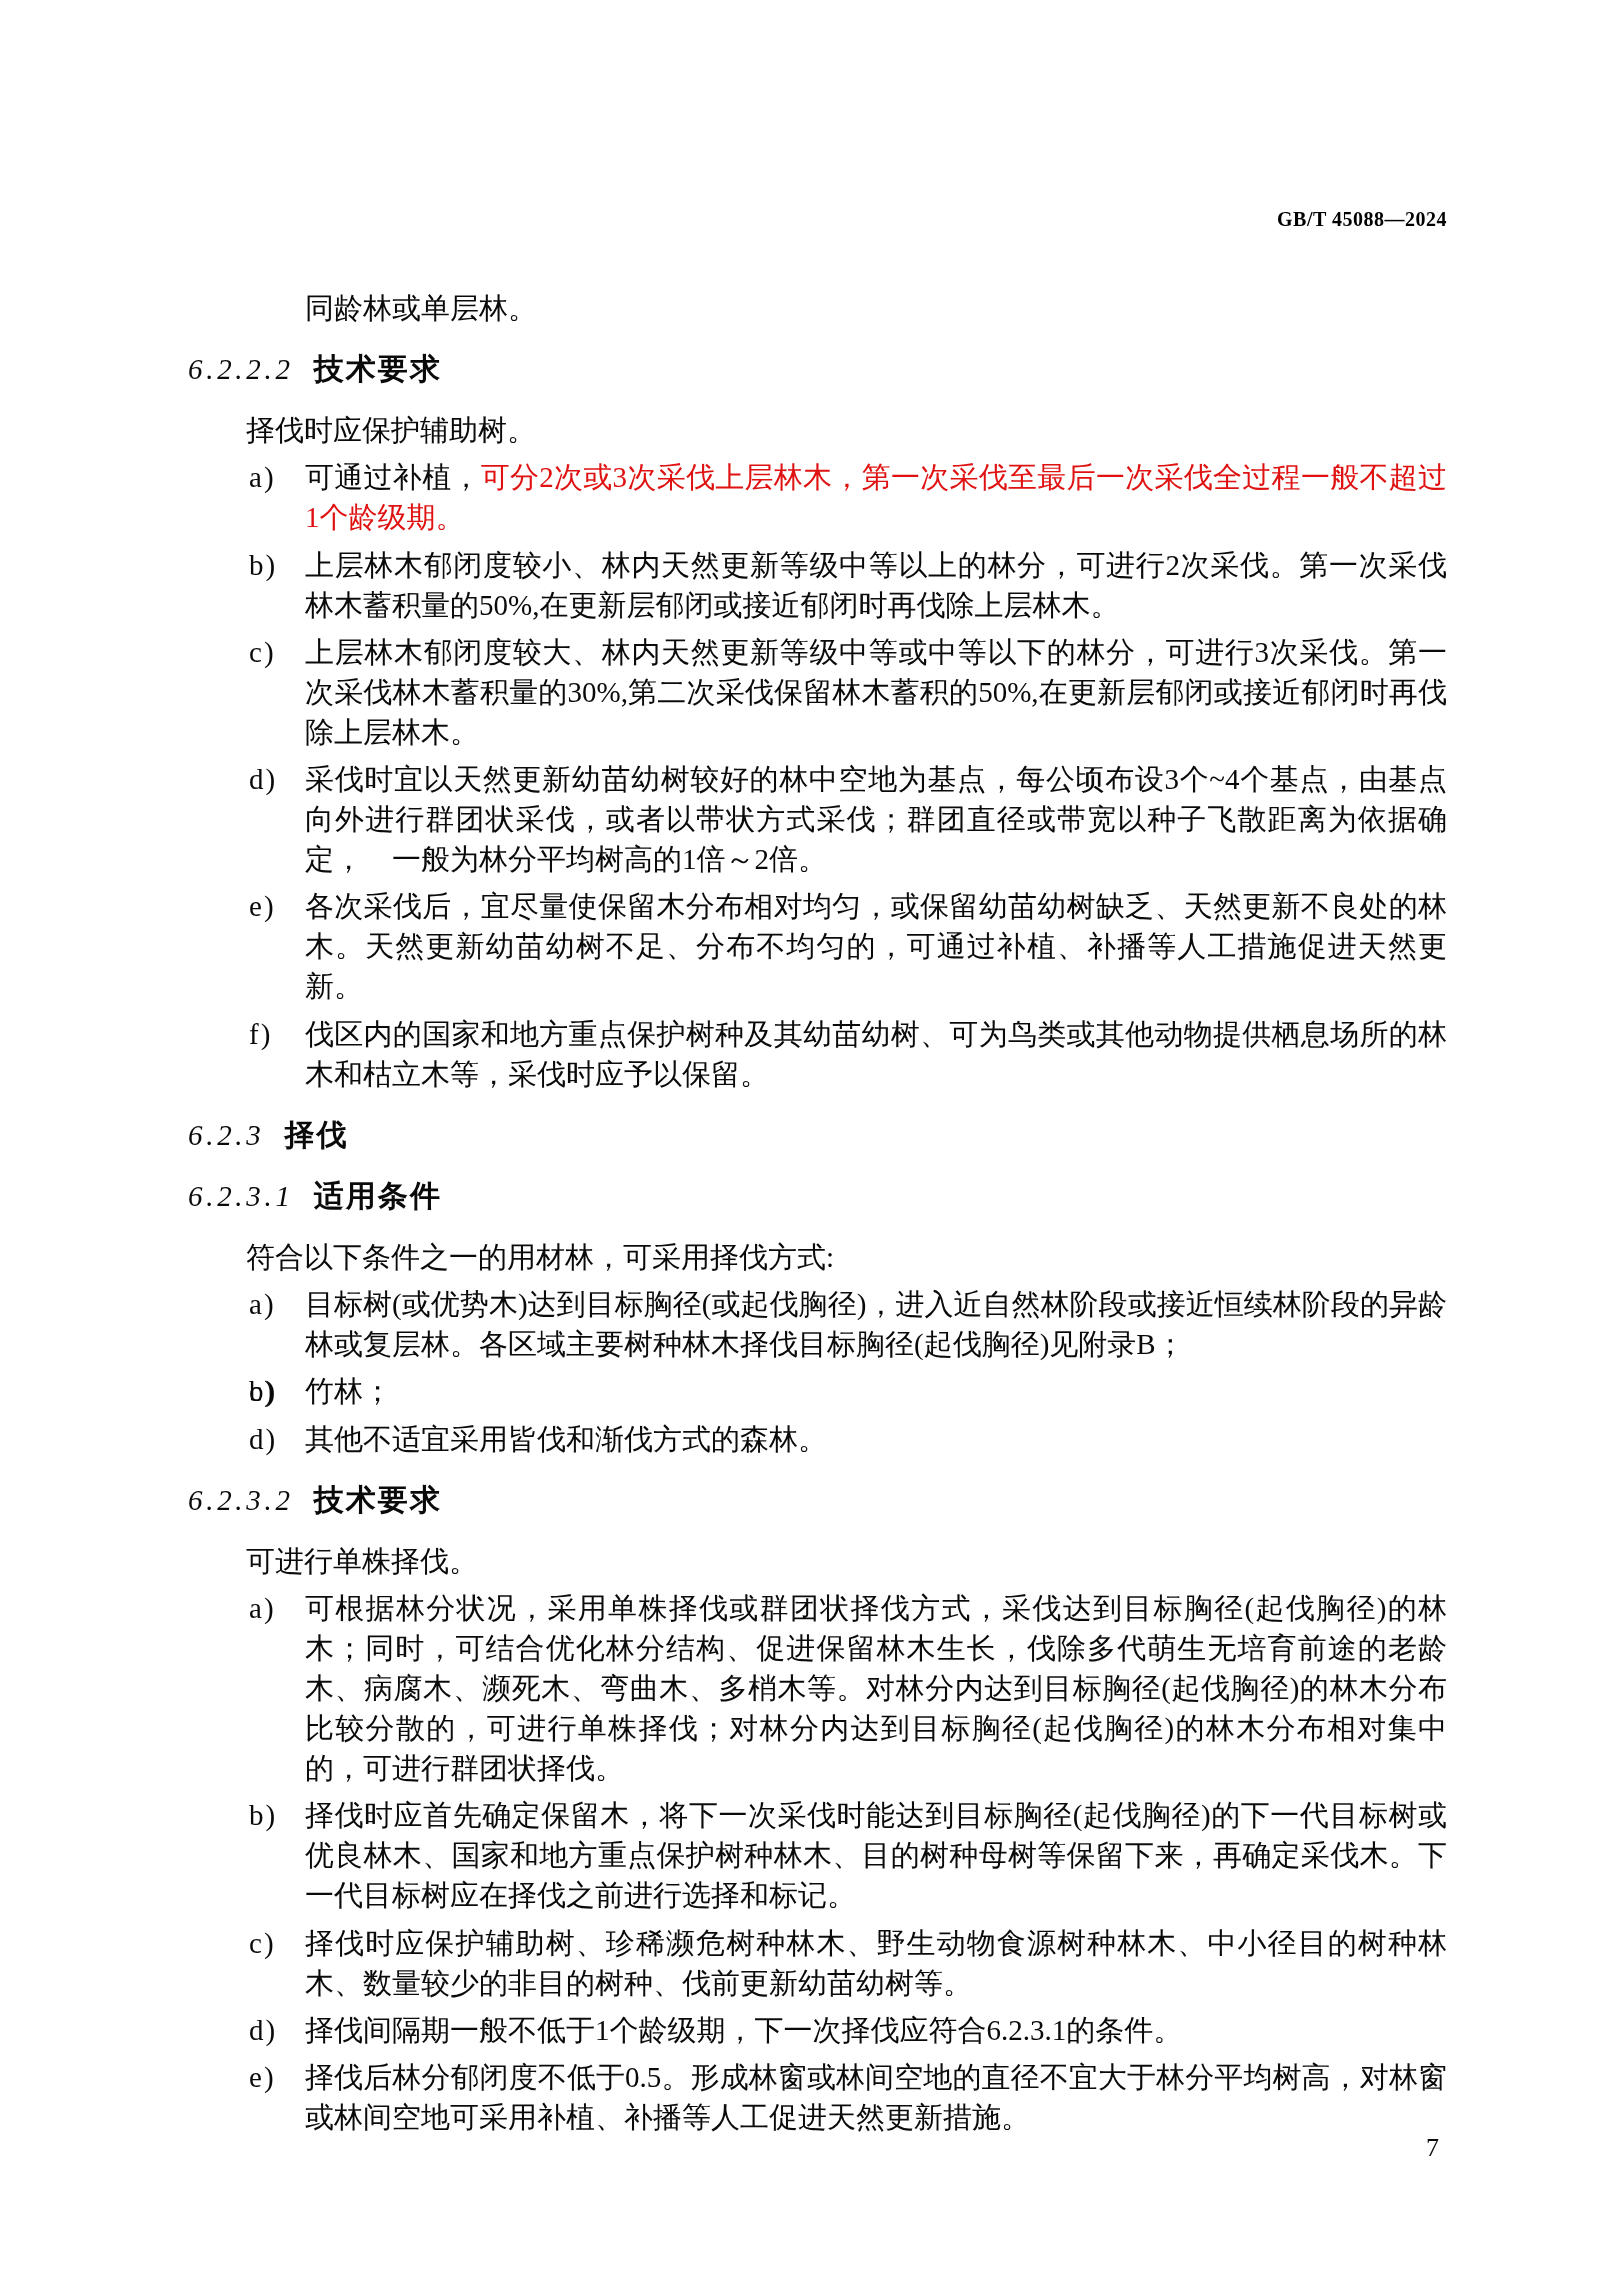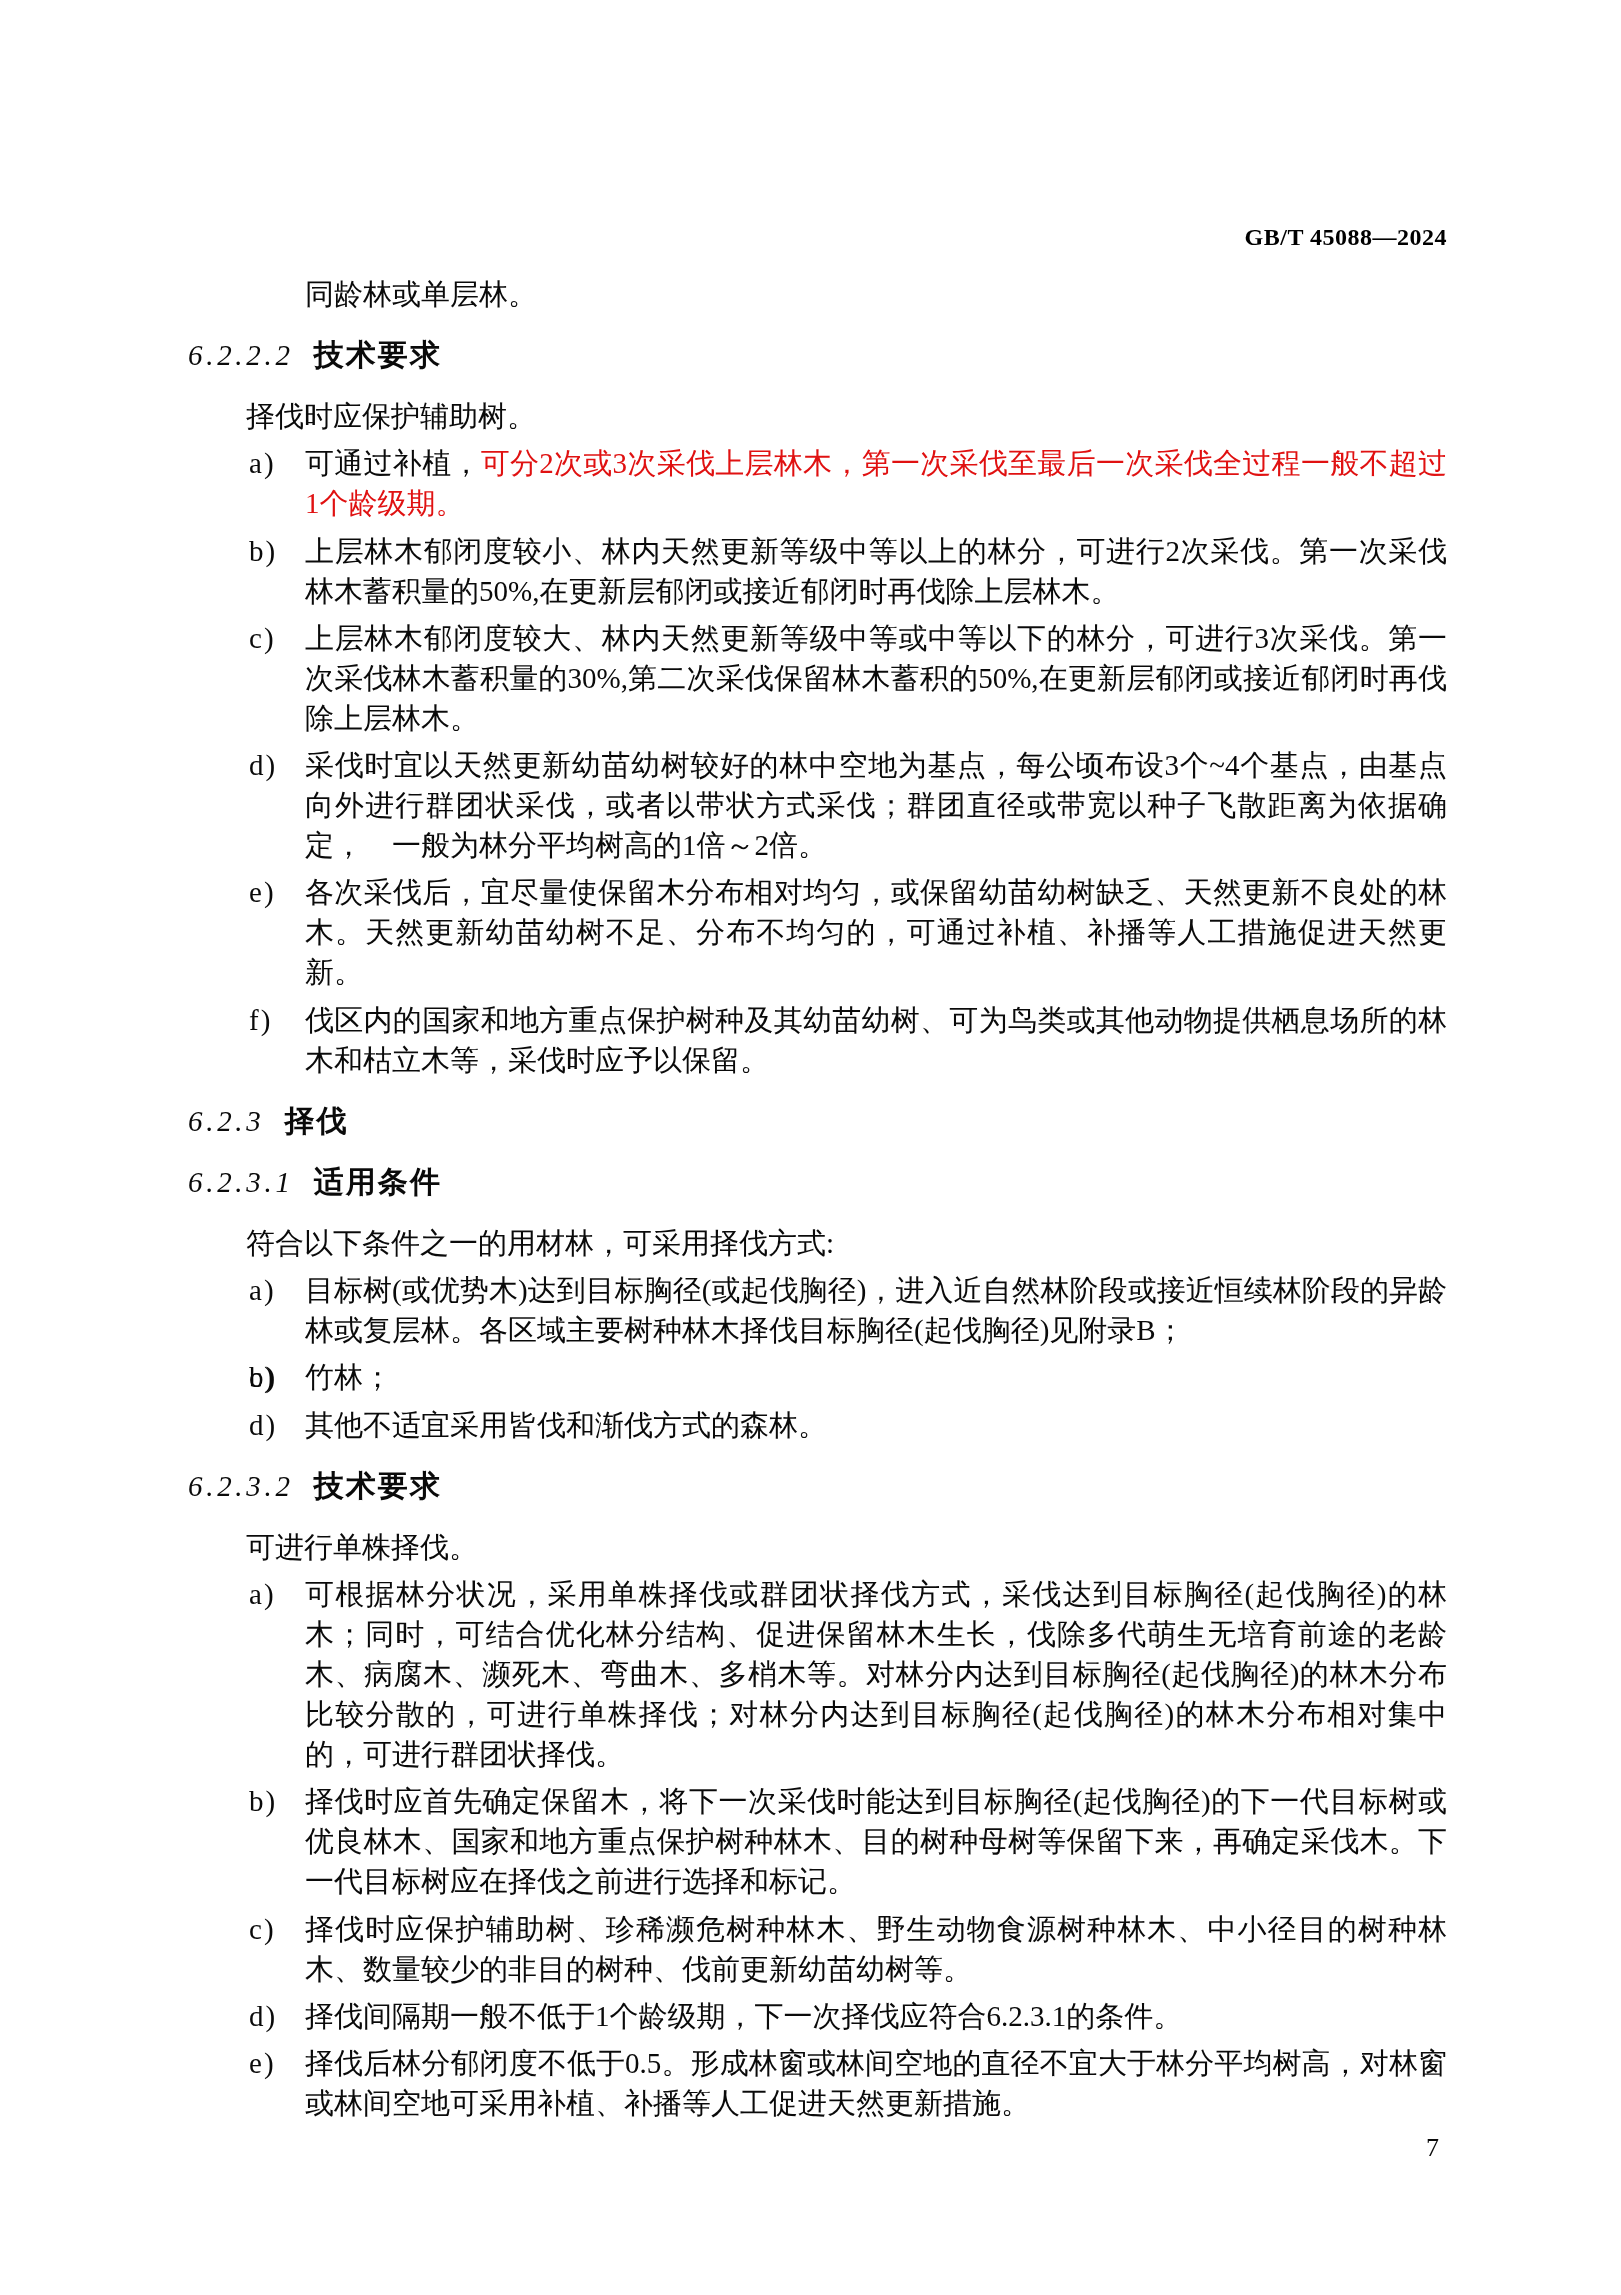--- a/index.html
+++ b/index.html
@@ -7,34 +7,34 @@
     position: relative;
     width: 1622px;
     height: 2295px;
     background: #ffffff;
     color: #0a0a0a;
     font-family: "Liberation Serif", serif;
     overflow: hidden;
   }
   .doc-header {
     position: absolute;
-    top: 224px;
+    top: 208px;
     left: 188px;
     width: 1259px;
     text-align: right;
     font-family: "Liberation Serif", serif;
     font-weight: 700;
-    font-size: 24px;
+    font-size: 20px;
     letter-spacing: 0.5px;
     color: #000000;
   }
   .content {
     position: absolute;
     left: 188px;
-    top: 274px;
+    top: 288px;
     width: 1259px;
     font-size: 29px;
     line-height: 40px;
     text-align: justify;
     text-justify: inter-ideograph;
   }
   .cont-line { margin-left: 117px; }
   .heading {
     margin-top: 21px;
     text-align: left;

